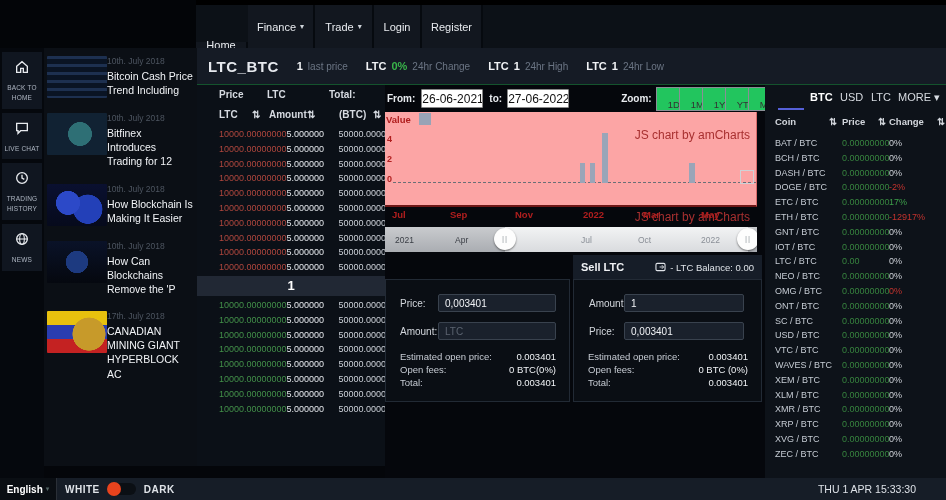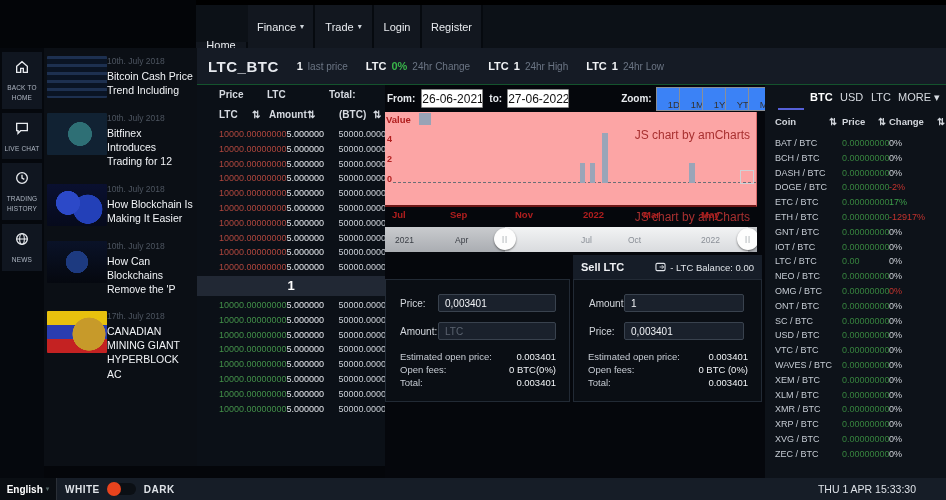--- a/index.html
+++ b/index.html
@@ -60,21 +60,21 @@
   .bid .p{color:#43914a;}
   #ob-last{height:20px;margin-top:1px;margin-bottom:2px;background:#212834;text-align:center;
            font-size:13px;font-weight:bold;line-height:20px;color:#fff;}
 
   
   #center{left:385px;top:85px;width:380px;height:393px;background:#05070c;}
   #chart-controls{position:absolute;top:0;left:0;width:380px;height:27px;display:flex;align-items:center;}
   #chart-controls .clbl{font-size:10px;font-weight:bold;color:#e8ebef;}
   .date-input{width:60px;height:17px;border:1px solid #888;background:#fff;color:#111;font-size:12px;
               text-align:center;font-family:"Liberation Sans",sans-serif;border-radius:1px;padding:0;}
-  .zoom-btn{width:23px;height:19px;background:#3b82f6;border:1px solid #8a8f96;color:#333;font-size:9.5px;
+  .zoom-btn{width:23px;height:19px;background:#22c55e;border:1px solid #8a8f96;color:#333;font-size:9.5px;
             margin-left:-1px;padding:11px;cursor:pointer;font-family:"Liberation Sans",sans-serif;}
   #chart-plot{position:absolute;top:27px;left:0;width:371px;height:93px;background:#fca5a5;
               border-bottom:2px solid #6e1717;border-right:1px solid rgba(190,60,60,.55);}
   #legend-label{position:absolute;left:1px;top:2px;font-size:9.5px;font-weight:bold;color:#b01e1e;}
   #legend-swatch{position:absolute;left:34px;top:1px;width:12px;height:12px;background:#98a3b6;}
   .ytick{position:absolute;left:2px;font-size:9px;font-weight:bold;color:#b01e1e;}
   #zero-line{position:absolute;left:8px;right:0;top:70px;border-top:1px dashed #6b6f76;}
   .bar{position:absolute;bottom:22px;background:#9aa5b8;}
   #cursor-box{position:absolute;left:355px;top:58px;width:12px;height:12px;border:1px solid #cfd2d6;background:transparent;}
   .watermark{position:absolute;right:6px;font-size:12px;color:#a83030;}
@@ -389,21 +389,21 @@
         <span class="xtick" style="left: 258px;">Mar</span>
         <span class="xtick" style="left: 316px;">May</span>
       </div>
 
     <div id="navigator">
       <div id="nav-selection"></div>
       <div id="nav-labels">
           <span class="navlbl" style="left: 10px;">2021</span>
           <span class="navlbl" style="left: 70px;">Apr</span>
           <span class="navlbl faint" style="left: 196px;">Jul</span>
-          <span class="navlbl faint" style="left: 243px; text-align: center;">Oct</span>
+          <span class="navlbl faint" style="left: 253px; text-align: center;">Oct</span>
           <span class="navlbl faint" style="left: 316px;">2022</span>
         </div>
       <div class="nav-handle" style="left:109px">||</div>
       <div class="nav-handle" style="left:352px">||</div>
     </div>
 
     <div class="trade-head" style="left:188px;width:189px">
       <span class="tt">Sell LTC</span>
       <span class="bal">
         <svg width="11" height="10" viewBox="0 0 12 11">

